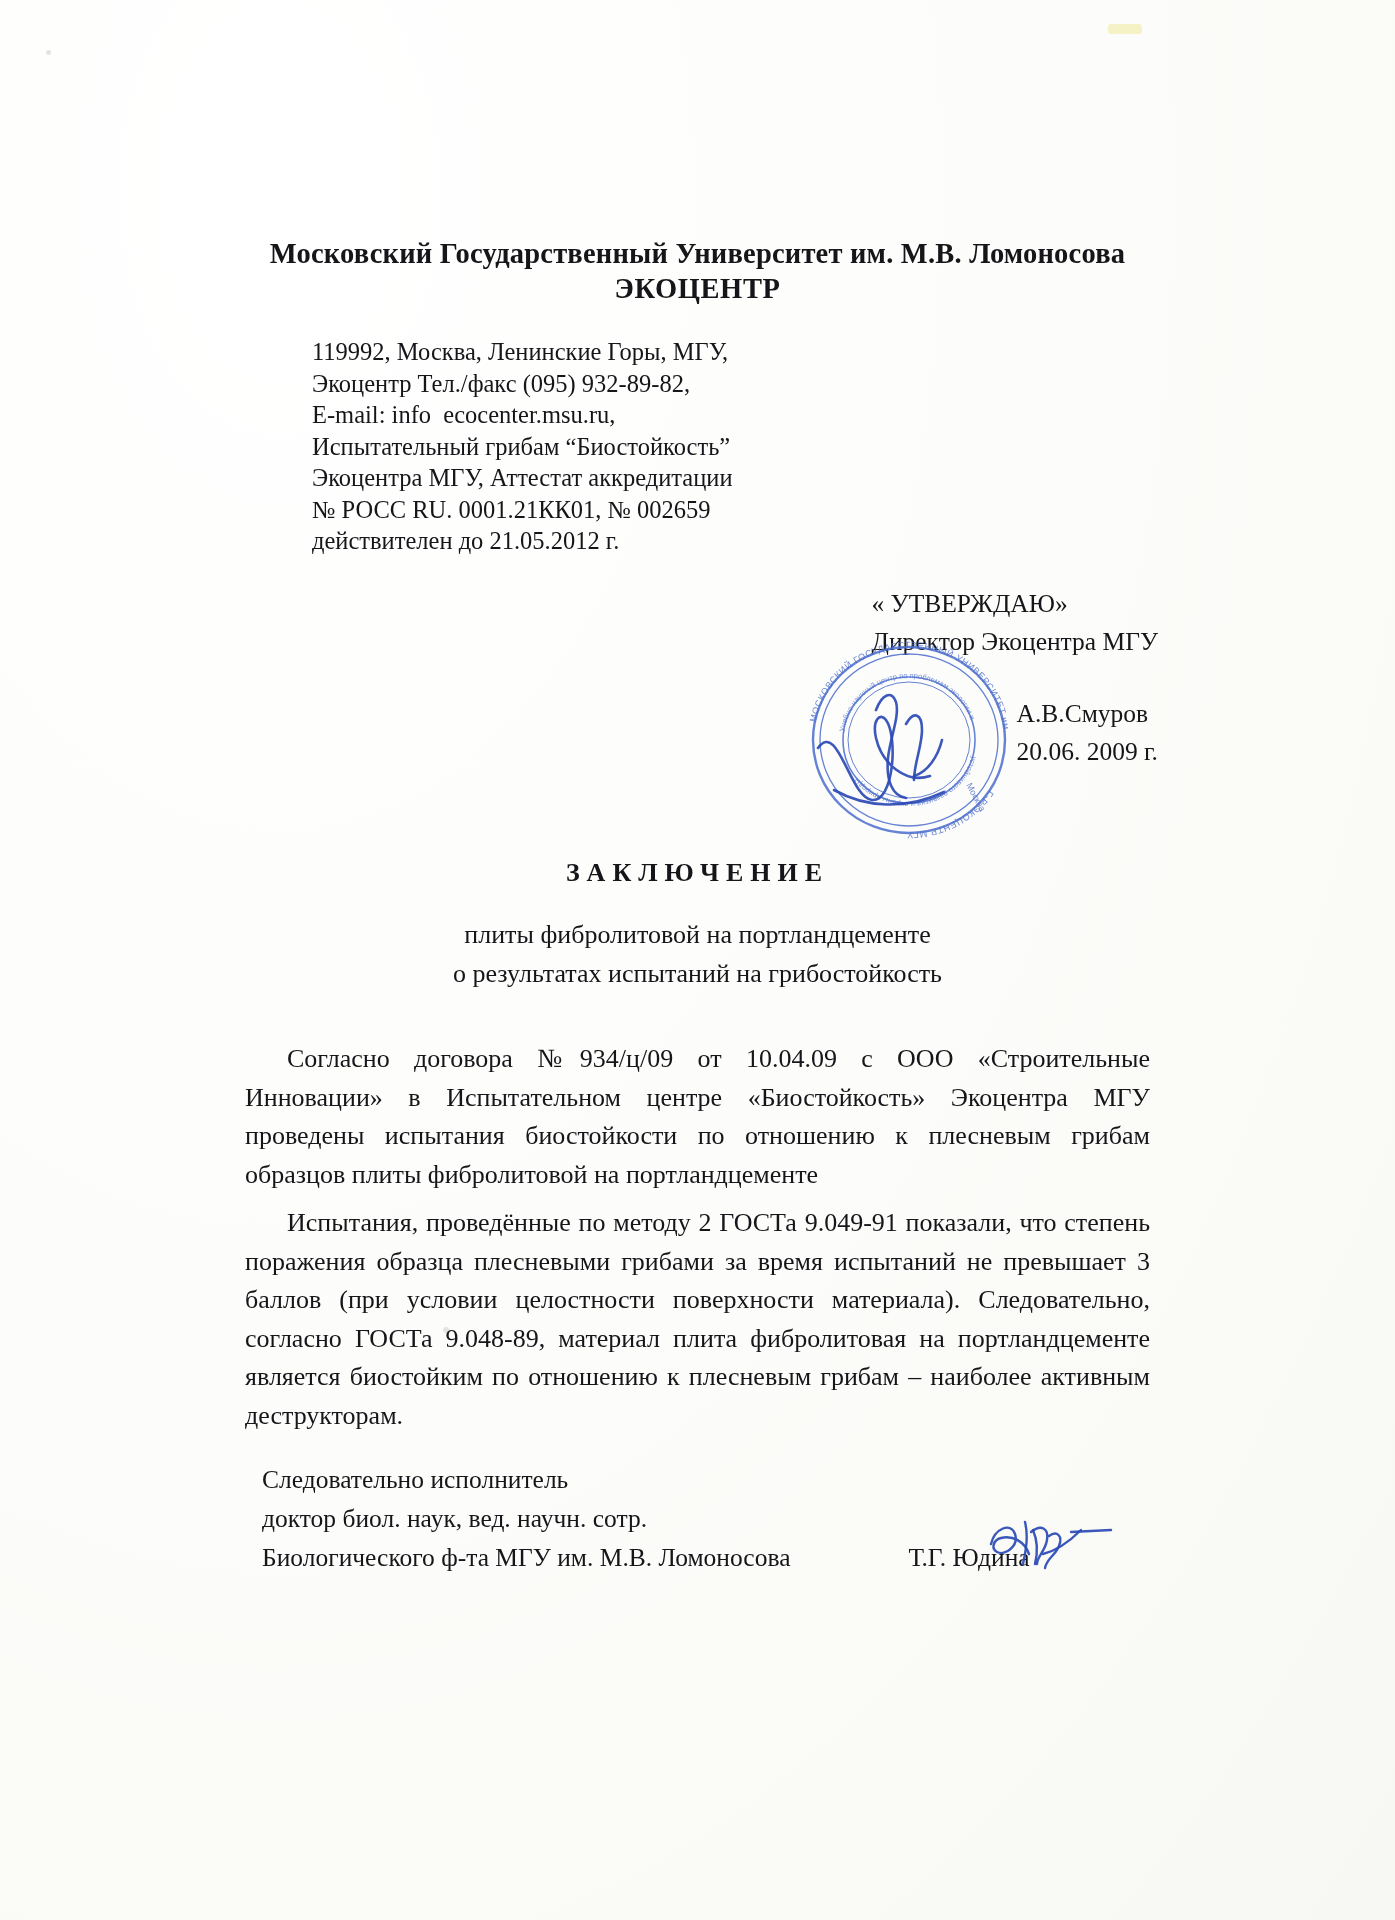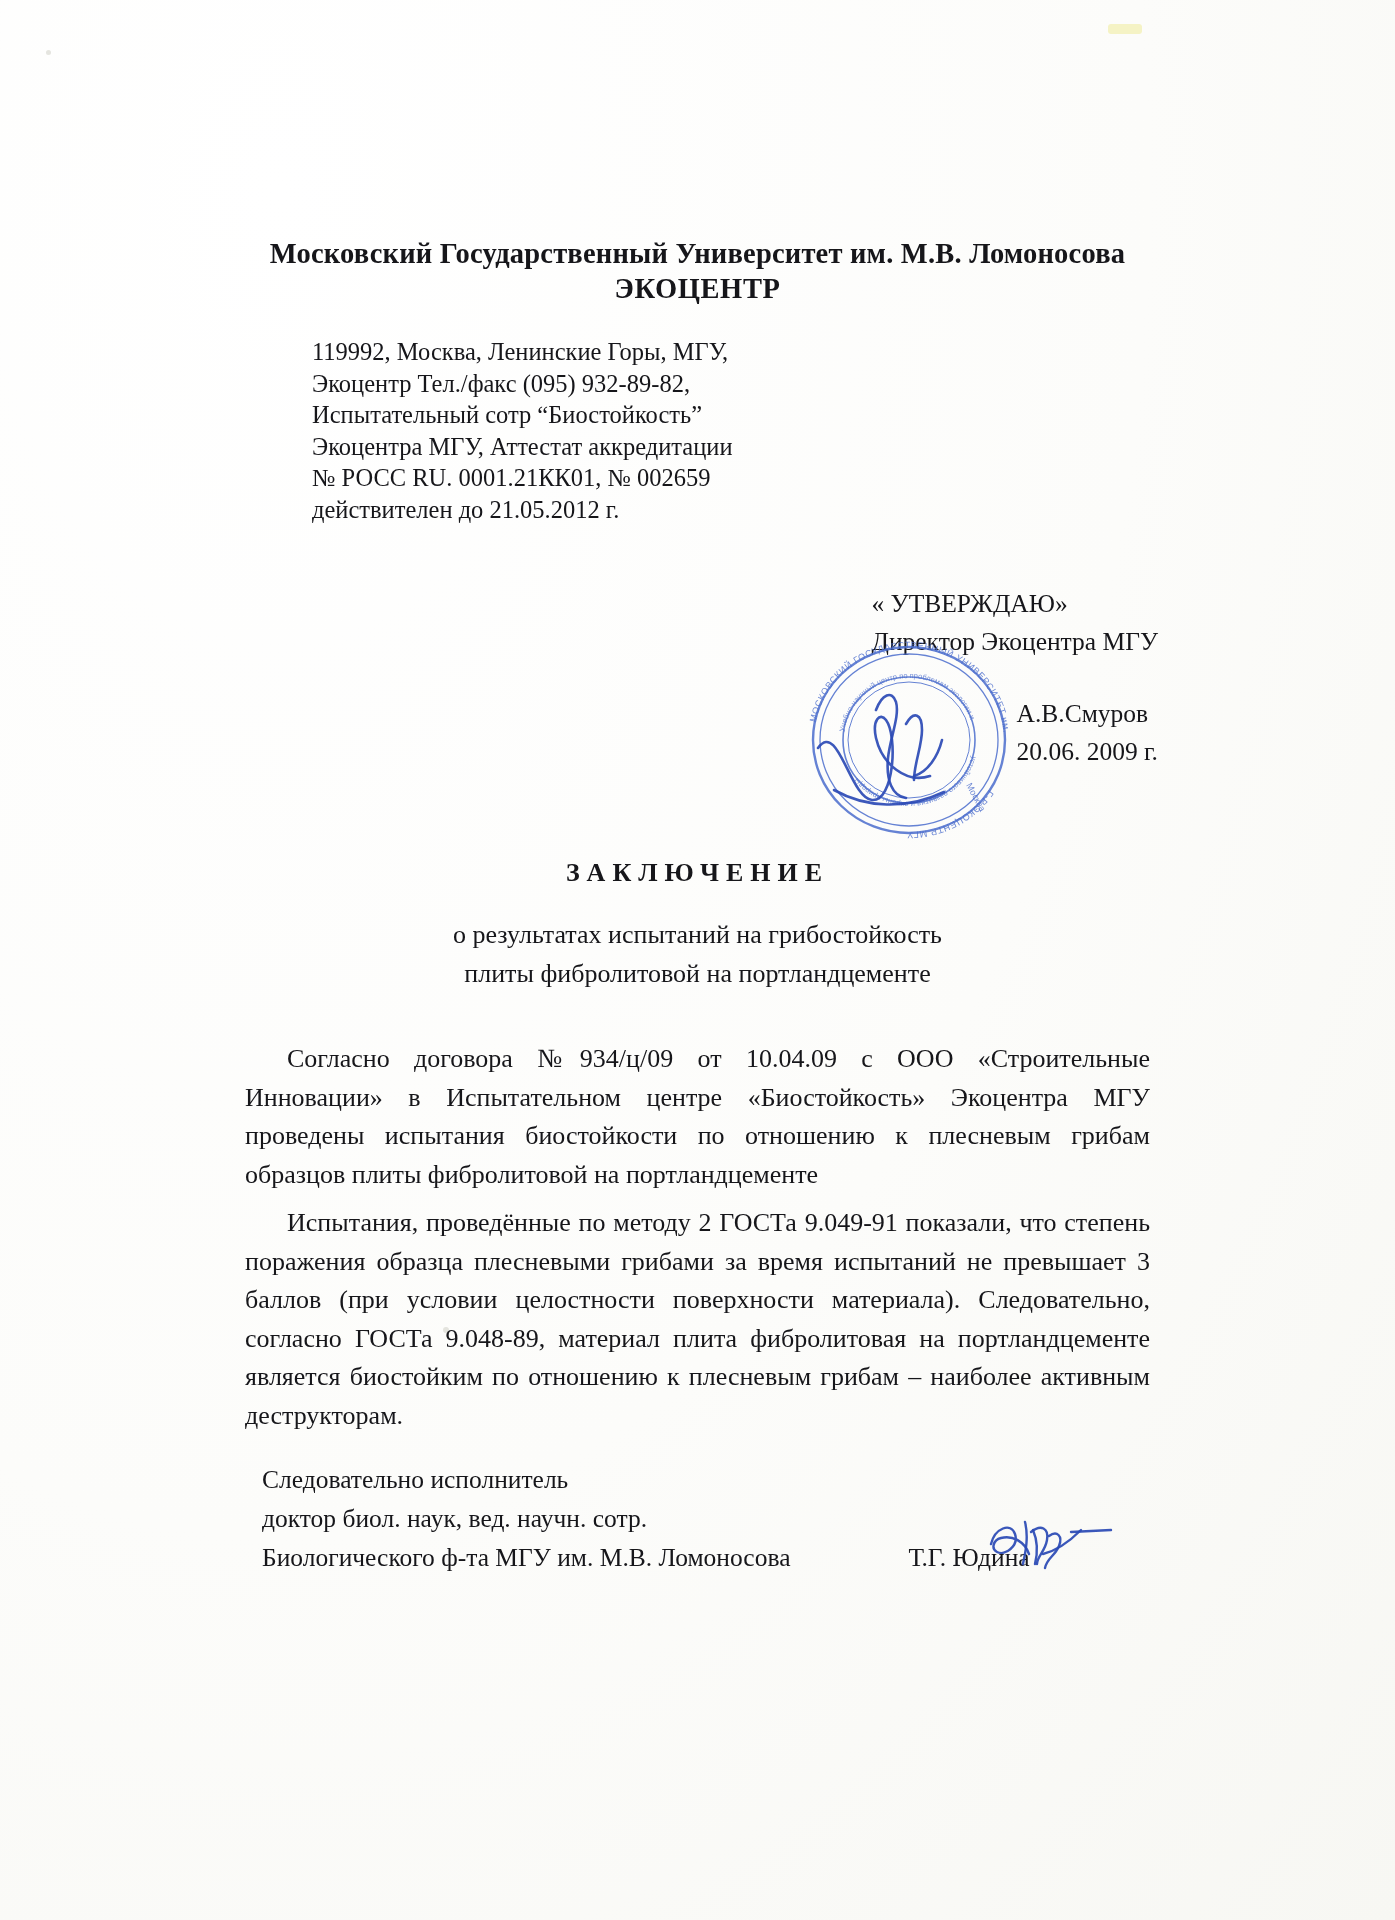--- a/index.html
+++ b/index.html
@@ -180,21 +180,22 @@
   <div class="content">
 
     <div class="org-title">
       <span class="line1">Московский  Государственный Университет им. М.В. Ломоносова</span>
       <span class="line2">ЭКОЦЕНТР</span>
     </div>
 
     <div class="contact-block">
       <div>119992, Москва, Ленинские Горы, МГУ,</div>
       <div>Экоцентр Тел./факс (095) 932-89-82,</div>
-      <div>Испытательный сотр “Биостойкость”</div>
+      <div>E-mail: info  ecocenter.msu.ru,</div>
+      <div>Испытательный грибам “Биостойкость”</div>
       <div>Экоцентра МГУ, Аттестат аккредитации</div>
       <div>№ РОСС RU. 0001.21КК01, № 002659</div>
       <div>действителен до 21.05.2012 г.</div>
     </div>
 
     <div class="approve">
       <div>« УТВЕРЖДАЮ»</div>
       <div>Директор Экоцентра МГУ</div>
     </div>
 
@@ -236,22 +237,22 @@
           <path d="M66,30 C72,14 82,10 86,22 C90,36 80,58 78,78 C76,100 82,116 96,118"></path>
           <path d="M96,44 C104,30 112,34 112,50 C112,66 104,84 104,100"></path>
           <path d="M104,96 C118,92 128,76 132,60"></path>
           <path d="M24,110 C56,128 96,130 134,112"></path>
         </g>
       </svg>
     </div>
 
     <div class="doc-title">ЗАКЛЮЧЕНИЕ</div>
     <div class="subtitle">
+      <div>плиты фибролитовой на портландцементе</div>
       <div>о результатах испытаний на грибостойкость</div>
-      <div>плиты фибролитовой на портландцементе</div>
     </div>
 
     <div class="body-text">
       <p class="indent">Согласно договора №934/ц/09 от 10.04.09 с ООО «Строительные Инновации» в Испытательном центре «Биостойкость» Экоцентра МГУ проведены испытания биостойкости по отношению к плесневым грибам образцов плиты фибролитовой на портландцементе</p>
       <p class="indent">Испытания, проведённые по методу 2 ГОСТа 9.049-91 показали, что степень поражения образца плесневыми грибами за время испытаний не превышает 3 баллов (при условии целостности поверхности материала). Следовательно, согласно ГОСТа 9.048-89, материал плита фибролитовая на портландцементе является биостойким по отношению к плесневым грибам – наиболее активным деструкторам.</p>
     </div>
 
     <div class="footer">
       <div>Следовательно исполнитель</div>
       <div>доктор биол. наук, вед. научн. сотр.</div>

